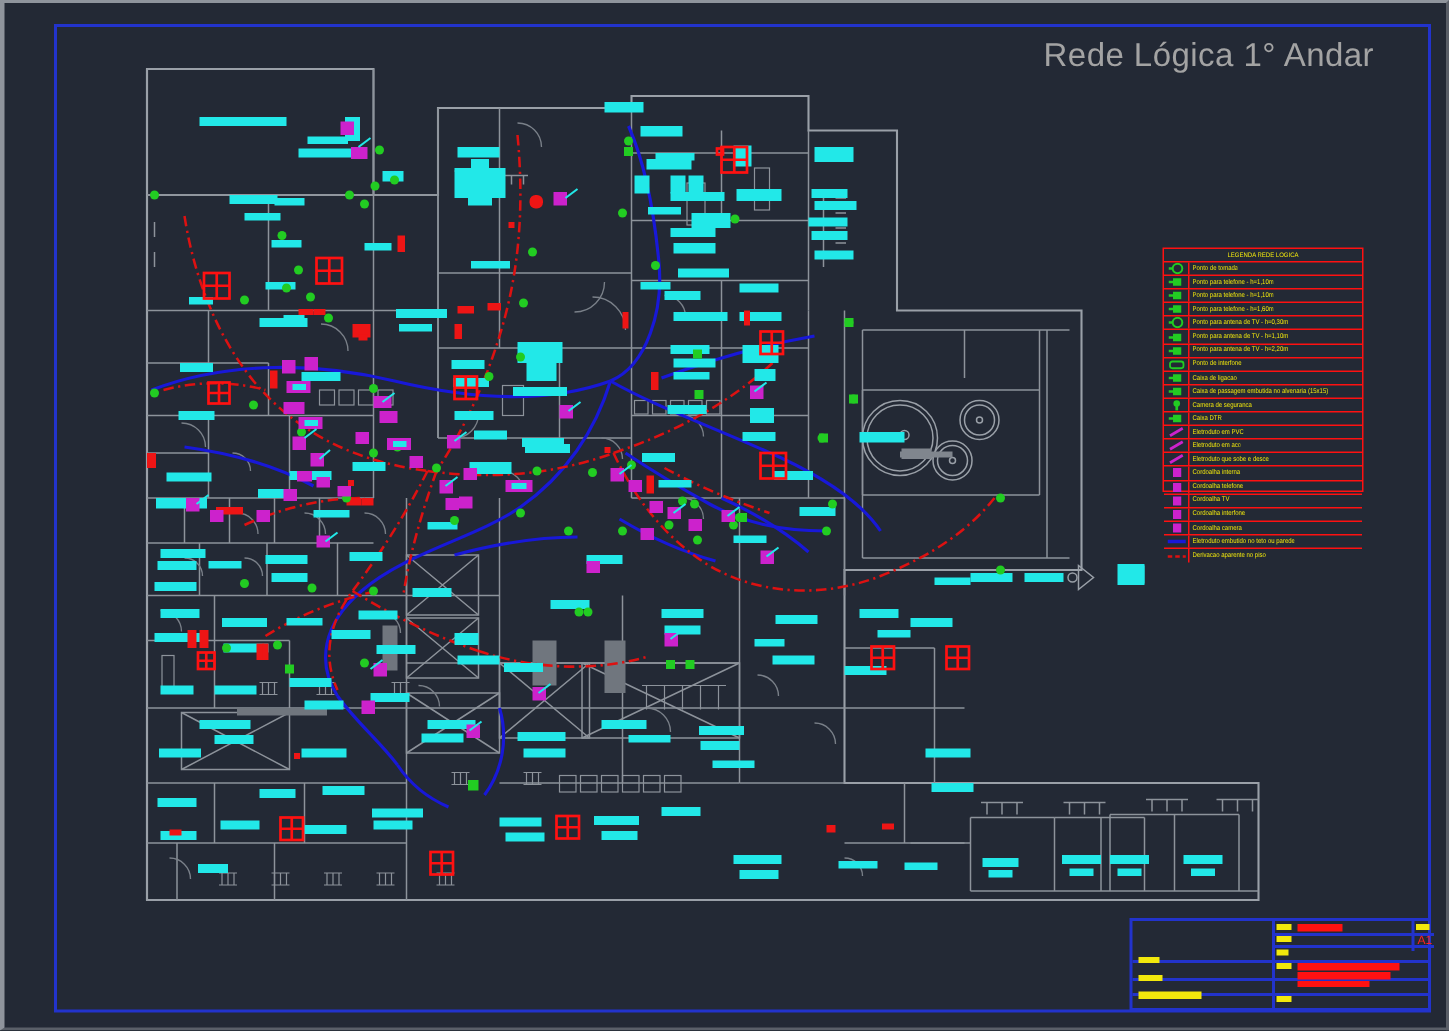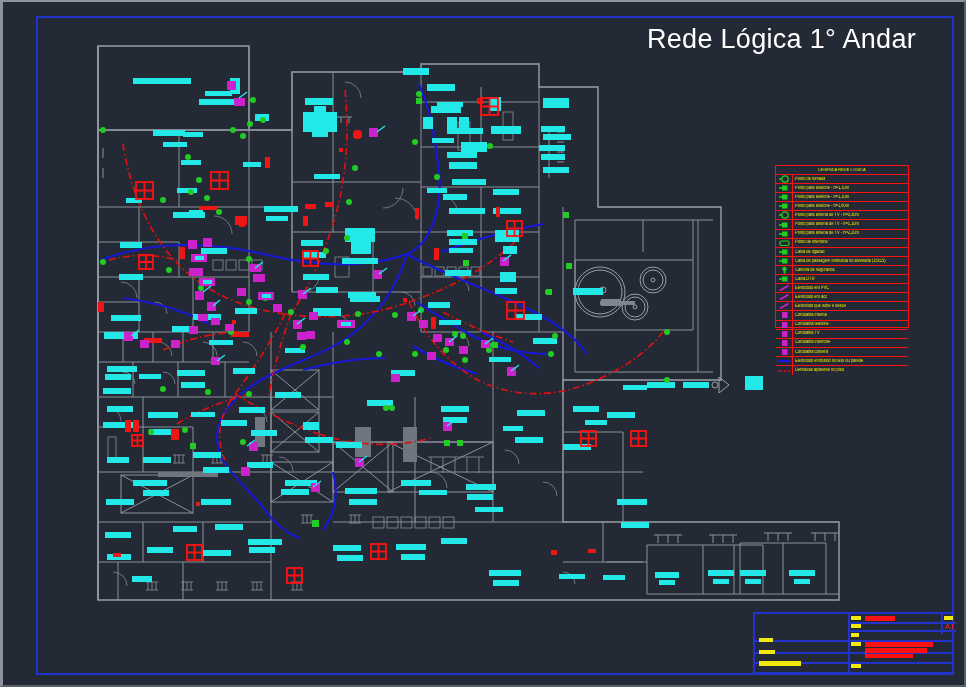--- a/index.html
+++ b/index.html
@@ -16,21 +16,21 @@
   }
   .abs{position:absolute;}
   
   #sheet-frame{
     left:33px;top:14px;width:918px;height:659px;
     border:2px solid #2233cc;box-sizing:border-box;
   }
   
   #drawing-title{
     right:48px;top:22px;
-    color:#ffffff;font-size:27px;letter-spacing:.3px;
+    color:#a3a3a3;font-size:22px;letter-spacing:.3px;
     white-space:nowrap;
   }
   
   #plan{left:0;top:0;width:966px;height:687px;}
   
   #legend{
     left:772px;top:163px;width:134px;height:163px;
     border:1px solid #ff1111;box-sizing:border-box;
     background:#232935;
   }

